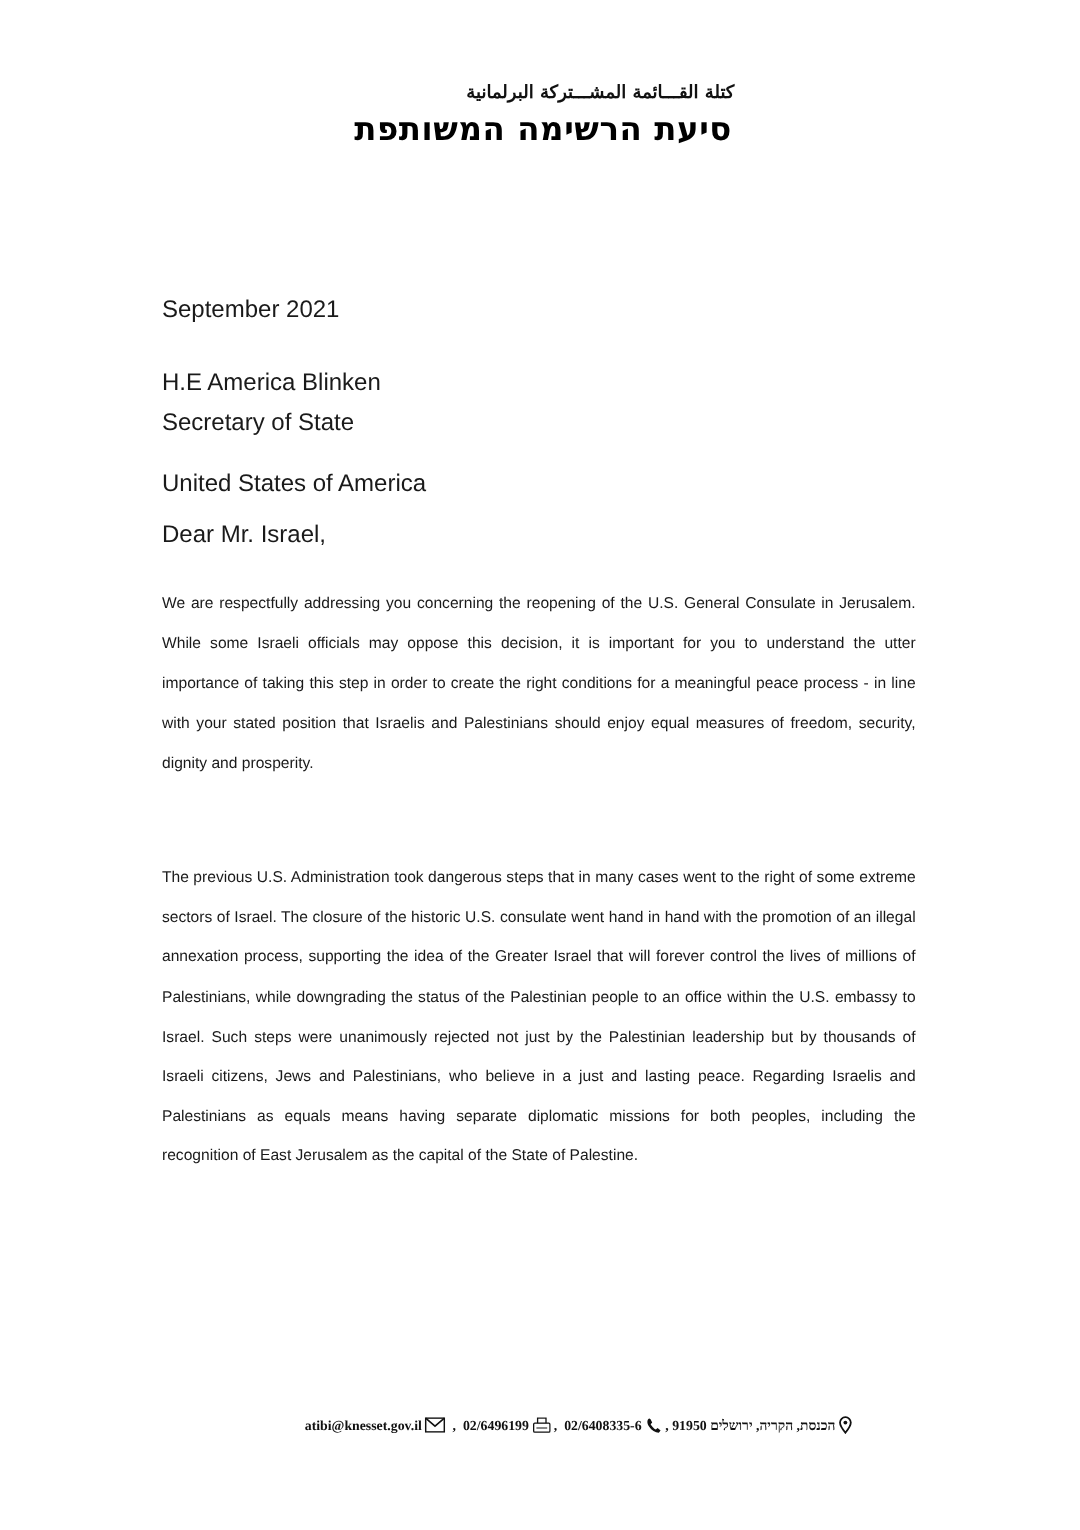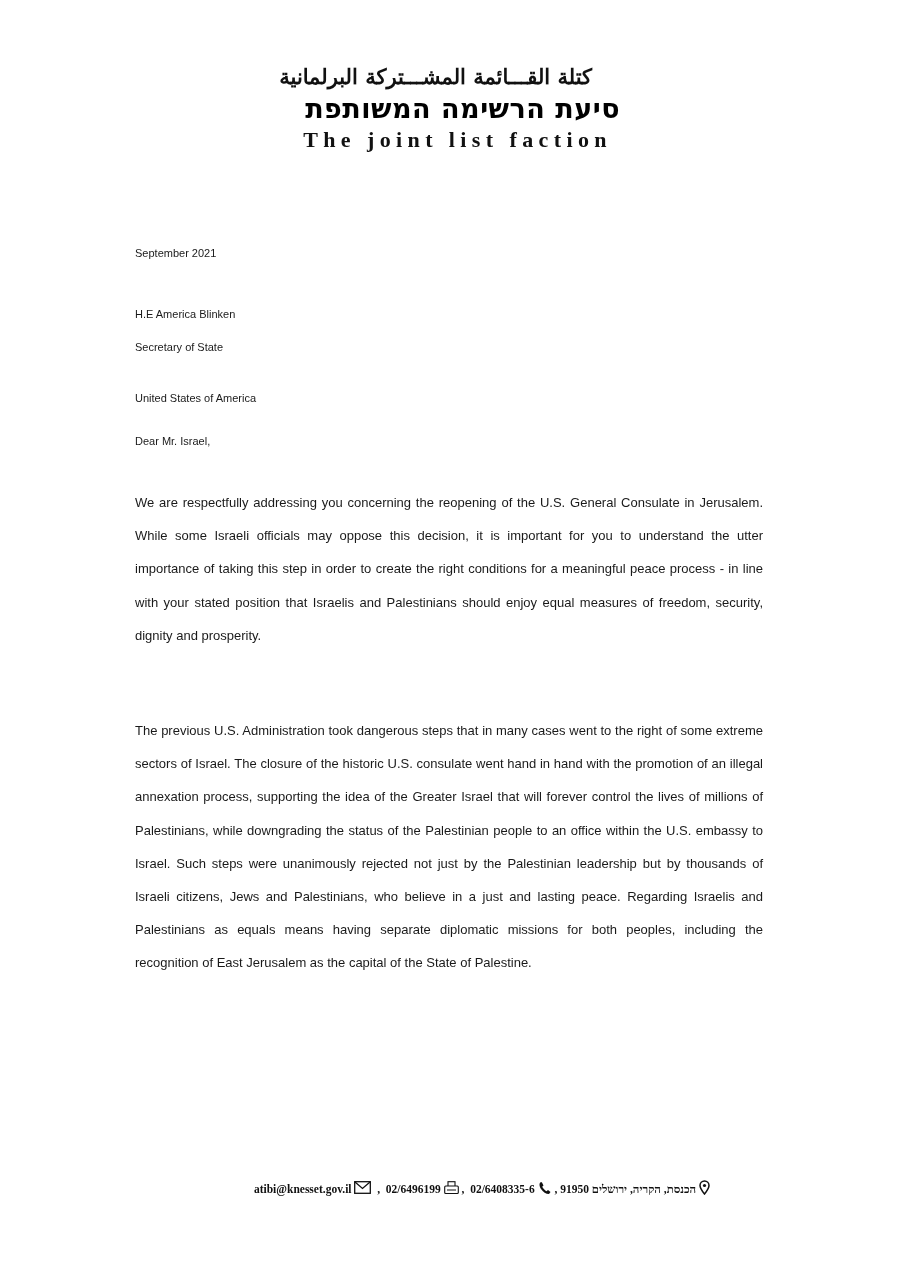--- a/index.html
+++ b/index.html
@@ -4,52 +4,51 @@
   <style>
     html, body { margin: 0; padding: 0; background: #ffffff; }
     body {
       width: 900px; height: 1275px; position: relative; overflow: hidden;
       font-family: "Liberation Sans", sans-serif; color: #1a1a1a;
     }
     .letterhead {
       position: absolute; left: 270px; top: 62px; width: 350px; text-align: right;
     }
     .lh-arabic {
-      font-family: "DejaVu Serif", serif; font-weight: bold; font-size: 21px;
-      direction: rtl; line-height: 30px; margin-right: 28px; color: #111;
+      font-family: "DejaVu Serif", serif; font-weight: bold; font-size: 15px;
+      direction: rtl; line-height: 30px; margin-right: 8px; color: #111;
     }
     .lh-hebrew {
       font-family: "DejaVu Sans", sans-serif; font-weight: bold; font-size: 27px;
-      direction: rtl; line-height: 34px; color: #000; letter-spacing: 0.5px;
+      direction: rtl; line-height: 34px; margin-right: 10px; color: #000; letter-spacing: 0.5px;
     }
     .lh-english {
       font-family: "Liberation Serif", serif; font-weight: bold; font-size: 22px;
       letter-spacing: 5.4px; line-height: 28px; margin-right: 8px; color: #111; white-space: nowrap;
     }
-    .line { position: absolute; left: 135px; font-size: 11px; white-space: nowrap; }
+    .line { position: absolute; left: 135px; font-size: 20px; white-space: nowrap; }
     .para {
       position: absolute; left: 135px; width: 628px; font-size: 13px;
       line-height: 33.2px; text-align: justify;
     }
     .footer {
       position: absolute; left: 0; width: 900px; top: 1180px; text-align: center;
       font-family: Liberation Serif, serif; font-weight: bold; font-size: 11.5px; color: #111;
       white-space: nowrap;
       margin-left: 32px;
     }
     .footer .seg { display: inline-block; vertical-align: middle; }
     .icon { display: inline-block; vertical-align: middle; }
   </style>
 </head>
 <body>
 
 <div class="letterhead">
   <div class="lh-arabic">كتلة القـــائمة المشـــتركة البرلمانية</div>
   <div class="lh-hebrew">סיעת הרשימה המשותפת</div>
-  <div class="lh-english">The joint list faction</div>
 </div>
 
 <div class="line" style="top:247px;">September 2021</div>
 
 <div class="line" style="top:308px;">H.E America Blinken</div>
 <div class="line" style="top:341px;">Secretary of State</div>
 <div class="line" style="top:392px;">United States of America</div>
 
 <div class="line" style="top:435px;">Dear Mr. Israel,</div>
 

